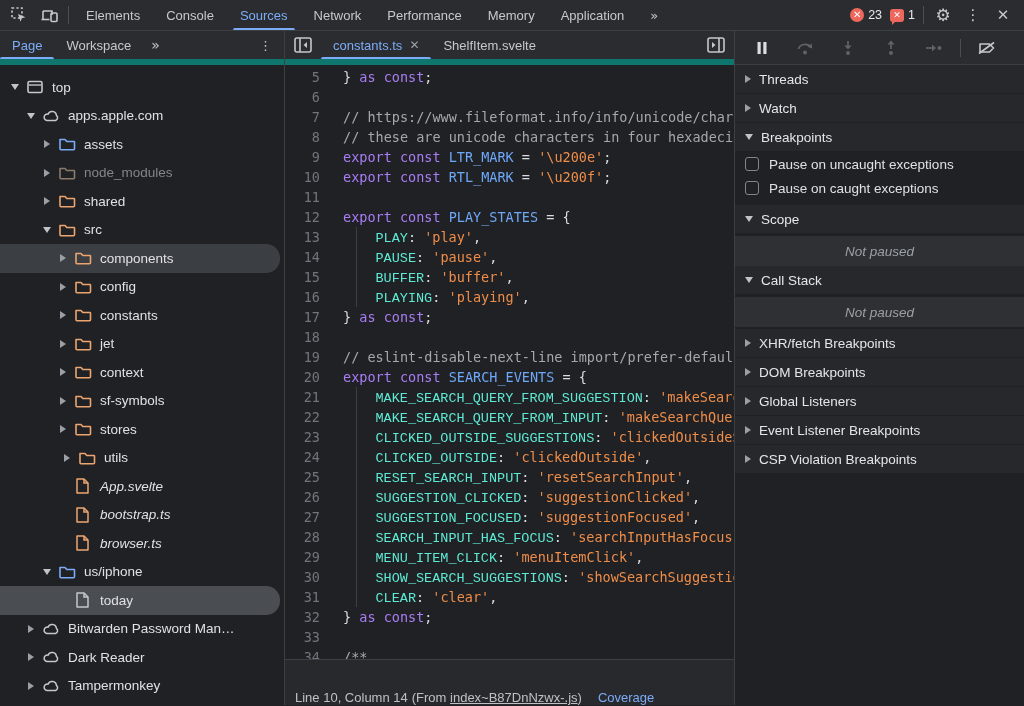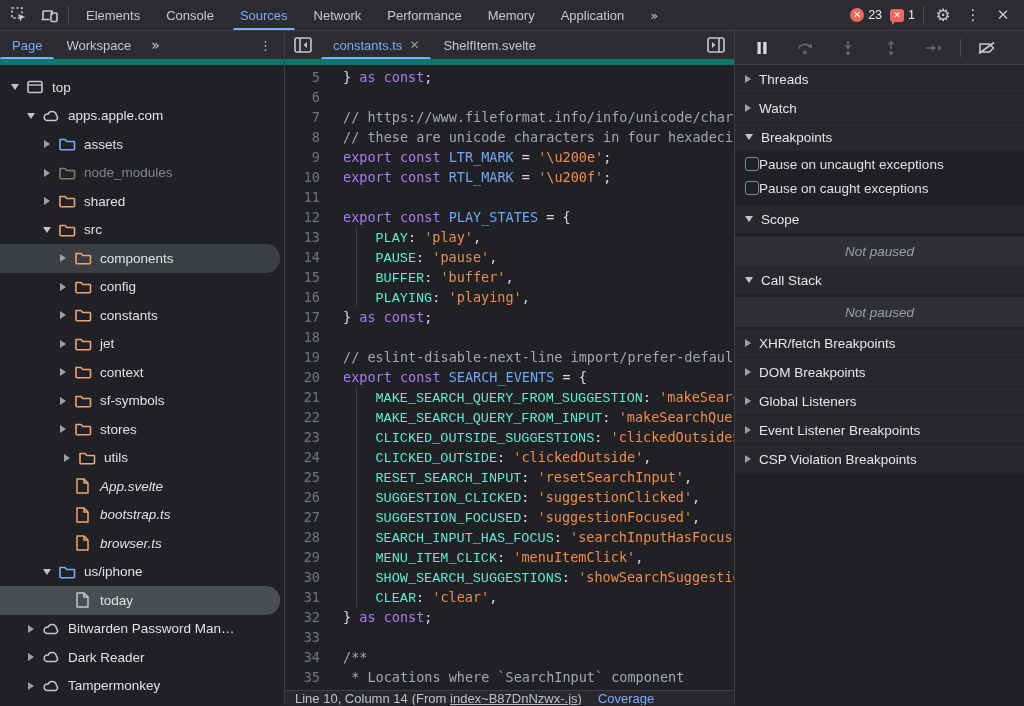--- a/index.html
+++ b/index.html
@@ -97,43 +97,43 @@
   .code-line { height:20px; position:relative; }
   .iguide { position:absolute; left:13px; top:0; bottom:0; width:1px; background:#3c4043; }
   .tk-kw  { color:#a97df5; }
   .tk-def { color:#6ea8f8; }
   .tk-prop{ color:#5eead4;font-family:Liberation Mono, monospace; }
   .tk-str { color:#ef8d49; }
   .tk-cmt { color:#a3a8ae; }
   .tk-pln { color:#dadce0; }
 
   .status-bar {
-    height:15px; flex:none; background:#28292c; border-top:1px solid #3c4043;
-    display:flex; align-items:center; padding-left:10px; white-space:nowrap;
+    height:46px; flex:none; background:#28292c; border-top:1px solid #3c4043;
+    display:flex; align-items:flex-end; padding-left:10px; white-space:nowrap;
     color:#bdc1c6; font-size:13px; overflow:hidden;
   }
   .status-link { text-decoration:underline; color:#bdc1c6; }
   .status-coverage { color:#7cacf8; margin-left:16px; cursor:pointer; }
 
   
   .debug-toolbar {
     height:34px; background:#2b2c2f; border-bottom:1px solid #3c4043;
     display:flex; align-items:center; padding:0 10px; gap:9px; flex:none;
   }
   .dbg-btn { width:34px; height:26px; display:flex; align-items:center; justify-content:center; cursor:pointer; }
   .dbg-sep { width:1px; height:18px; background:#4a4d51; }
   .debug-sections { flex:1; overflow:hidden; }
   .dbg-section {
     height:29px; display:flex; align-items:center; padding:0 10px; gap:8px;
     background:#27282b; border-bottom:1px solid #202124; cursor:pointer;
     font-size:13.5px; color:#e4e6e9;
   }
   .dbg-gap { height:5px; background:#202124; }
   .dbg-checkrow {
-    height:24px; display:flex; align-items:center; padding:0 10px; 
+    height:24px; display:flex; align-items:center; padding:0 10px; gap:10px;
     background:#202124; font-size:13.5px; color:#dfe1e5; cursor:pointer;
   }
   .checkbox {
     width:14px; height:14px; border:1.5px solid #7f868c; border-radius:3px;
     background:transparent; flex:none;
   }
   .not-paused {
     height:30px; margin-top:2px; background:#2e3034;
     display:flex; align-items:center; justify-content:center;
     color:#9aa0a6; font-style:italic; font-size:13.5px;

